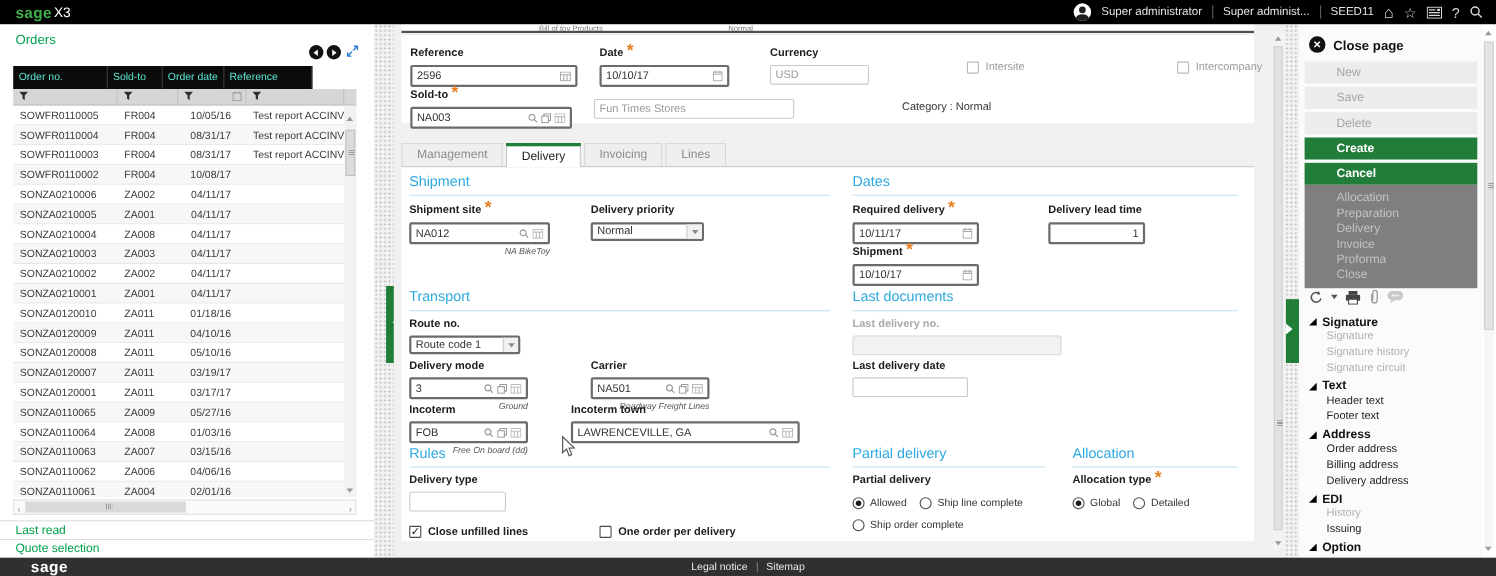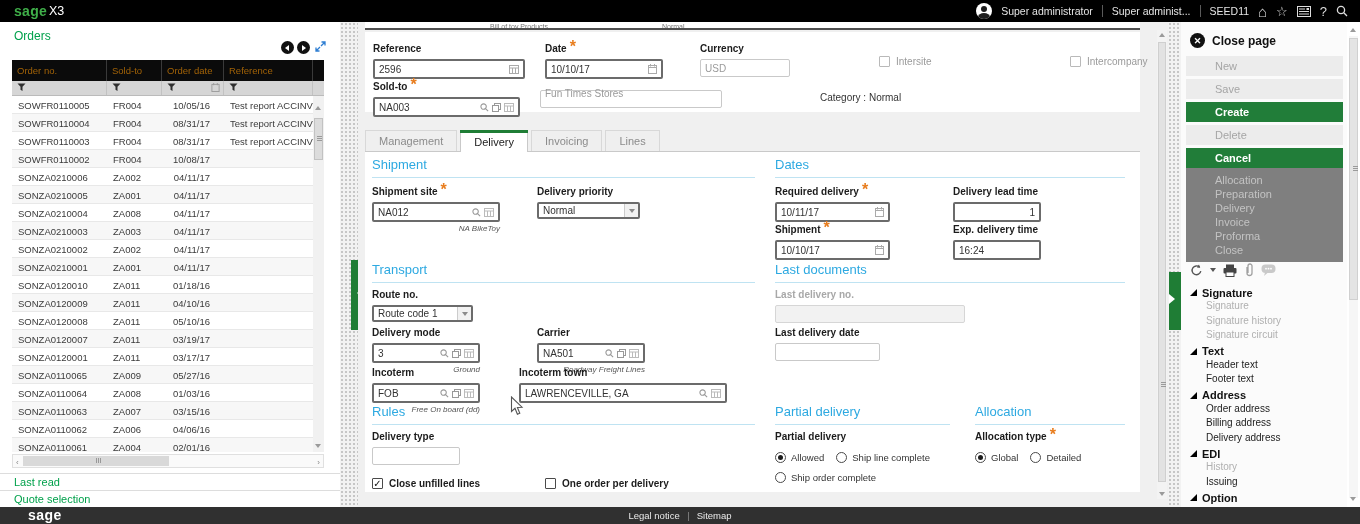--- a/index.html
+++ b/index.html
@@ -25,21 +25,21 @@
   .footer-links .sep { display:inline-block; width:1px; height:9px; background:#777; margin:0 8px; vertical-align:middle; }
 
   
   .leftpanel { position:absolute; left:0; top:22px; width:340px; height:485px; background:#fff; }
   .orders-title { position:absolute; left:14px; top:7px; color:#00a14b; font-size:12px; cursor:pointer; }
   .nav-circle { position:absolute; top:19px; width:13px; height:13px; border-radius:50%; background:#111; display:flex; align-items:center; justify-content:center; cursor:pointer; }
   .nav-circle .tri-l { width:0; height:0; border-top:3px solid transparent; border-bottom:3px solid transparent; border-right:4px solid #fff; margin-right:1px; }
   .nav-circle .tri-r { width:0; height:0; border-top:3px solid transparent; border-bottom:3px solid transparent; border-left:4px solid #fff; margin-left:1px; }
 
   .otable { position:absolute; left:12px; top:38px; width:312px; }
-  .thead { display:flex; background:#0b0b0b; color:#a16207; height:21px; width:312px; }
+  .thead { display:flex; background:#0b0b0b; color:#5eead4; height:21px; width:272px; }
   .th { font-size:9.5px; padding:5px 0 0 5px; border-right:1px solid #3a3a3a; overflow:hidden; white-space:nowrap; }
   .frow { display:flex; background:#d6d6d6; height:15px; width:312px; border-bottom:1px solid #bbb; }
   .fc { padding:2px 0 0 5px; border-right:1px solid #c2c2c2; position:relative; }
   .rows-wrap { width:301px; height:356px; overflow:hidden; float:left; }
   .trow { display:flex; height:18px; border-bottom:1px solid #e8e8e8; background:#fff; cursor:pointer; }
   .trow.alt { background:#f7f7f7; }
   .td { font-size:9.5px; color:#3a3a3a; padding:4px 0 0 6px; white-space:nowrap; overflow:hidden; }
   .c0{width:95px;} .c1{width:55px;} .c2{width:62px;} .c3{width:89px;}
   .td.c2 { text-align:right; padding-right:14px; padding-left:0; }
   .vscroll { float:left; width:11px; height:356px; background:#f1f1f1; position:relative; }
@@ -444,21 +444,21 @@
             <svg width="10" height="9" viewBox="0 0 10 9">
                 <rect x="0.5" y="0.5" width="9" height="8" fill="none" stroke="#bbb"></rect>
                 <line x1="0.5" y1="3" x2="9.5" y2="3" stroke="#bbb"></line>
                 <line x1="3.5" y1="3" x2="3.5" y2="8.5" stroke="#bbb"></line>
                 <line x1="6.5" y1="3" x2="6.5" y2="8.5" stroke="#bbb"></line>
               </svg>
           </span>
         </div>
       </div>
       <div class="fgroup" style="left:175px; top:44px; width:182px;">
-        <div class="tbox lite" style="margin-top:14px;align-items:flex-end;">
+        <div class="tbox lite" style="margin-top:14px;">
           <span class="val">Fun Times Stores</span>
         </div>
       </div>
       <span class="abs" style="left:455px; top:60px; font-size:10px; color:#333;">Category : Normal</span>
     </div>
 
     <div class="card2">
       <div class="tab-bar">
           <div class="tab">Management</div>
           <div class="tab active">Delivery</div>
@@ -530,26 +530,20 @@
                 <svg width="9" height="10" viewBox="0 0 9 10">
                   <rect x="0.5" y="1.5" width="8" height="8" fill="none" stroke="#aaa"></rect>
                   <line x1="2.5" y1="0" x2="2.5" y2="2.5" stroke="#aaa"></line>
                   <line x1="6.5" y1="0" x2="6.5" y2="2.5" stroke="#aaa"></line>
                   <line x1="0.5" y1="3.5" x2="8.5" y2="3.5" stroke="#aaa"></line>
                 </svg>
               </span>
           </div>
         </div>
 
-        <div class="fgroup" style="left:588px; top:67px; width:88px;">
-          <span class="flabel">Exp. delivery time</span>
-          <div class="tbox">
-            <span class="val">16:24</span>
-          </div>
-        </div>
 
         <div class="sec-header" style="left:7px; top:110px; width:383px;">Transport</div>
         <div class="sec-header" style="left:410px; top:110px; width:350px;">Last documents</div>
 
         <div class="fgroup" style="left:7px; top:132px; width:101px;">
           <span class="flabel">Route no.</span>
           <div class="selectbox">
             <span class="val">Route code 1</span>
             <span class="caret-area">
                 <span class="caret"></span>
@@ -727,22 +721,22 @@
   </div>
 
   <div class="rightpanel">
     <div class="close-row">
       <span class="close-ico">✕</span>
       <span class="close-label">Close page</span>
     </div>
     <div class="rp-buttons">
         <div class="rp-btn">New</div>
         <div class="rp-btn">Save</div>
+        <div class="rp-btn">Delete</div>
         <div class="rp-btn primary">Create</div>
-        <div class="rp-btn">Delete</div>
         <div class="rp-btn primary">Cancel</div>
       </div>
     <div class="wf-block">
         <div class="wf-item">Allocation</div>
         <div class="wf-item">Preparation</div>
         <div class="wf-item">Delivery</div>
         <div class="wf-item">Invoice</div>
         <div class="wf-item">Proforma</div>
         <div class="wf-item">Close</div>
       </div>

